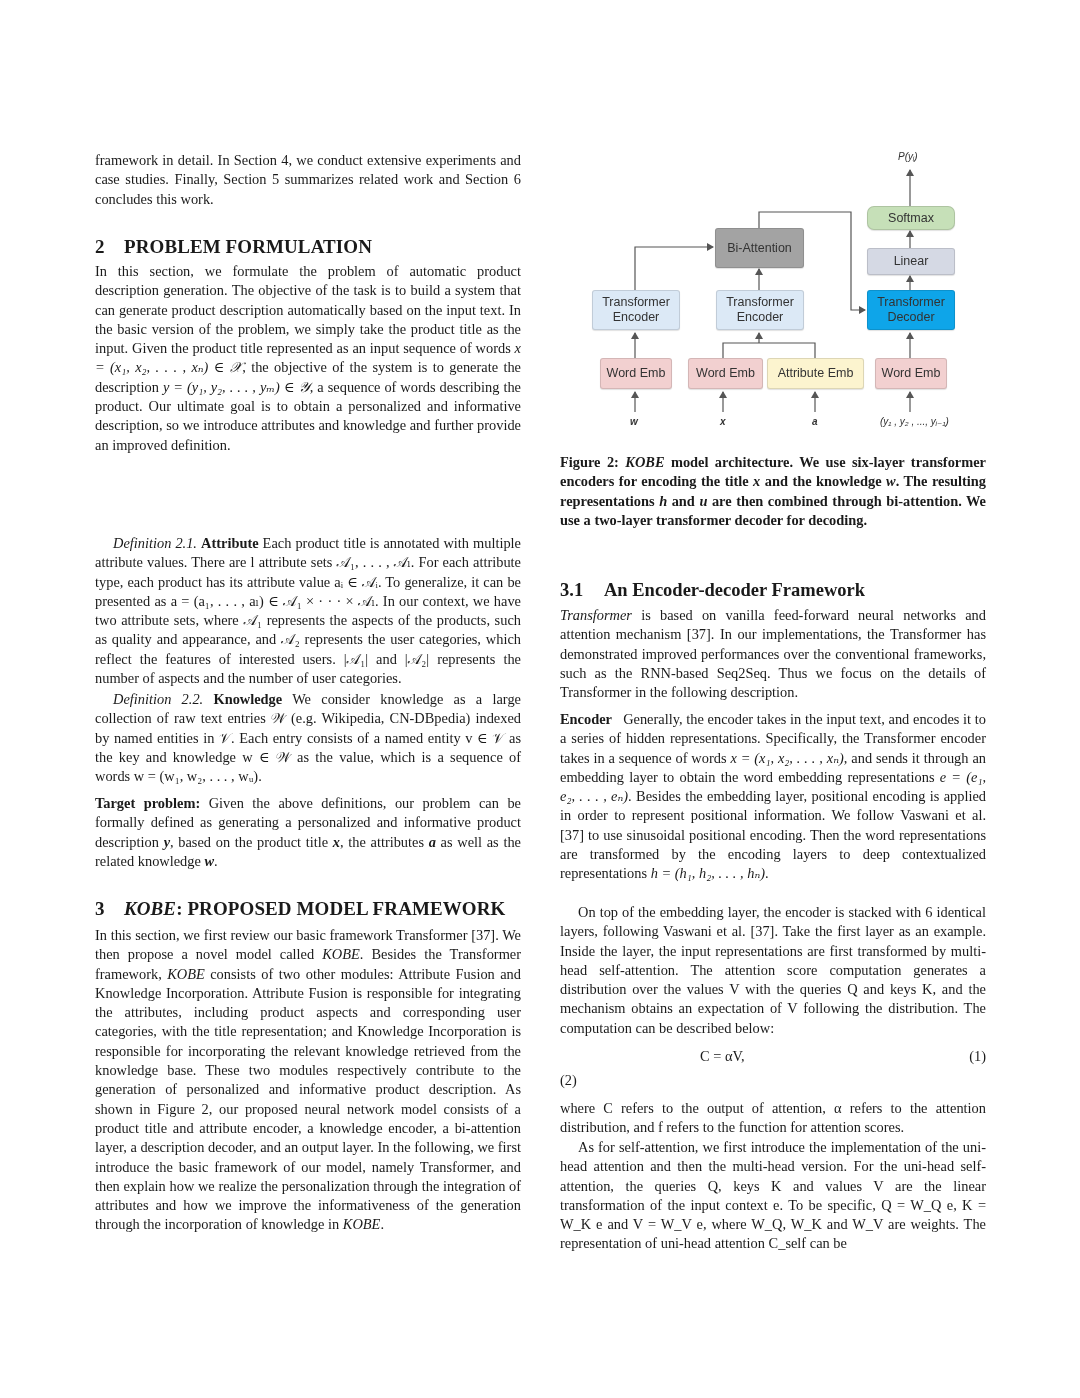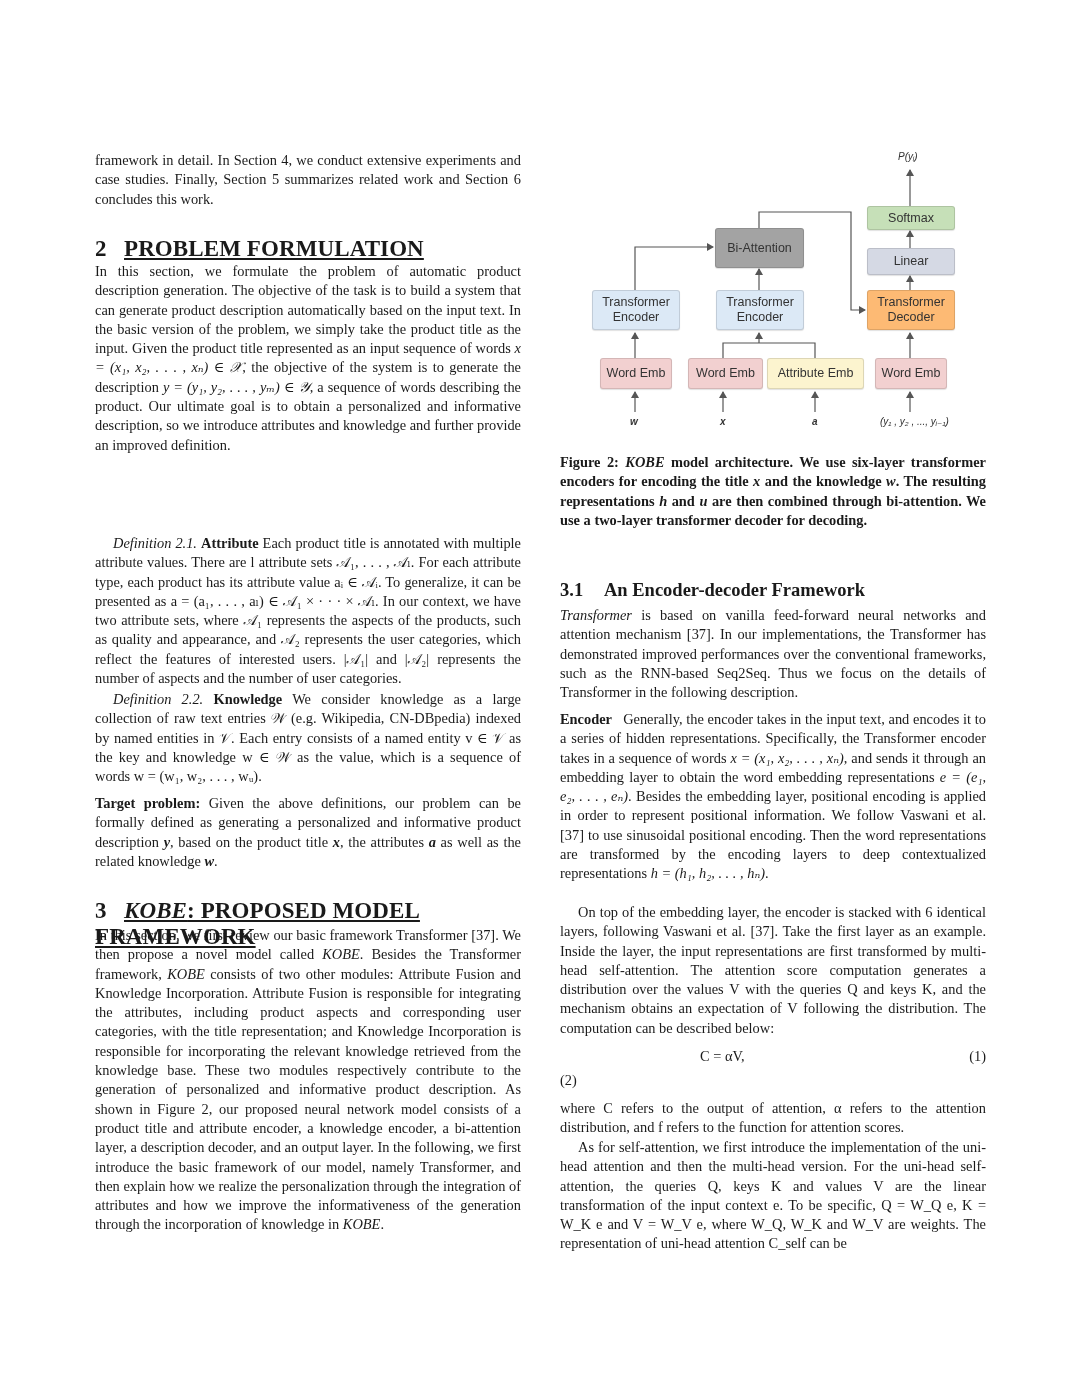--- a/index.html
+++ b/index.html
@@ -8,23 +8,22 @@
     font-family: "Liberation Serif", "DejaVu Serif", serif;
     color: #1a1a1a;
   }
   .col { position: absolute; top: 0; width: 426px; }
   .col-left { left: 95px; }
   .col-right { left: 560px; }
   p { margin: 0; font-size: 14.4px; line-height: 19.3px; text-align: justify; hyphens: auto; }
   .indent { text-indent: 18px; }
   .abs { position: absolute; left: 0; width: 426px; }
   h2 {
-    margin: 0; font-size: 23px; font-weight: bold; letter-spacing: 0.1px;
+    margin: 0; font-size: 19px; font-weight: bold; letter-spacing: 0.1px;
     font-family: "Liberation Serif", "DejaVu Serif", serif;
-    text-decoration: underline;
   }
   h2 .num { display: inline-block; width: 29px; }
   h3 { margin: 0; font-size: 18.5px; font-weight: bold; }
   h3 .num { display: inline-block; width: 44px; }
   .caption { font-weight: bold; font-size: 14.4px; line-height: 19.3px; text-align: justify; }
   i, .it { font-style: italic; }
   b { font-weight: bold; }
   .math { font-style: italic; }
   .bm { font-weight: bold; font-style: italic; }
   .eq { display: flex; justify-content: space-between; font-size: 14.4px; line-height: 24px; }
@@ -36,23 +35,23 @@
     position: absolute; border-radius: 3px; border: 1px solid rgba(0,0,0,0.12);
     font-family: "Liberation Sans", "DejaVu Sans", sans-serif;
     font-size: 12.5px; color: #333; display: flex; align-items: center; justify-content: center;
     text-align: center; line-height: 15px;
     box-shadow: 0 1px 1px rgba(0,0,0,0.12);
   }
   .enc { background: #dce9f6; }
   .emb { background: #f2d0d0; }
   .attr { background: #fcf4cf; }
   .biatt { background: #a3a3a3; }
-  .dec { background: #fdba74; text-align: center; }
+  .dec { background: #0ea5e9; text-align: center; }
   .lin { background: #d5d9e4; }
-  .soft { background: #c6e0b8; }
+  .soft { background: #c6e0b8; border-radius: 7px; }
   .fig-label { position: absolute; font-family: "Liberation Sans", "DejaVu Sans", sans-serif;
     font-size: 10px; font-style: italic; color: #333; }
   .fig-label.b { font-weight: bold; }
   svg.arrows { position: absolute; left: 0; top: 0; }
 </style>
 </head>
 <body>
 
 <div class="col col-left">
   <p class="abs" style="top:151px;">framework in detail. In Section 4, we conduct extensive experiments and case studies. Finally, Section 5 summarizes related work and Section 6 concludes this work.</p>

